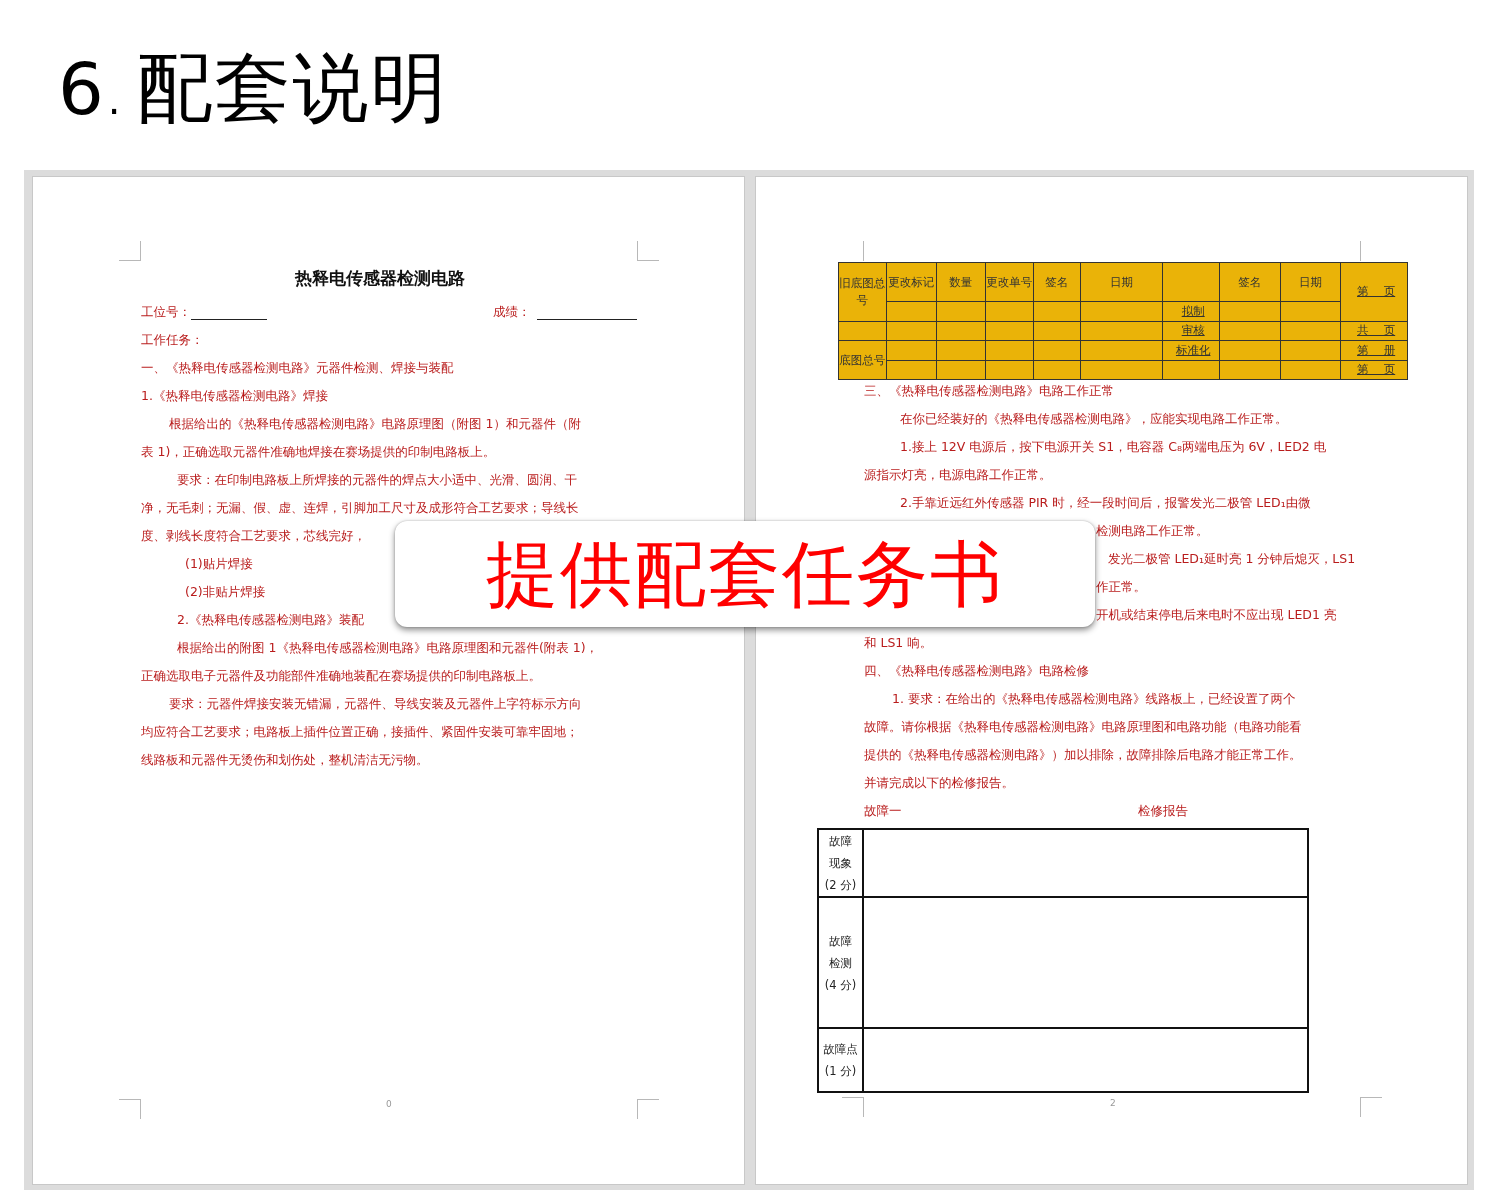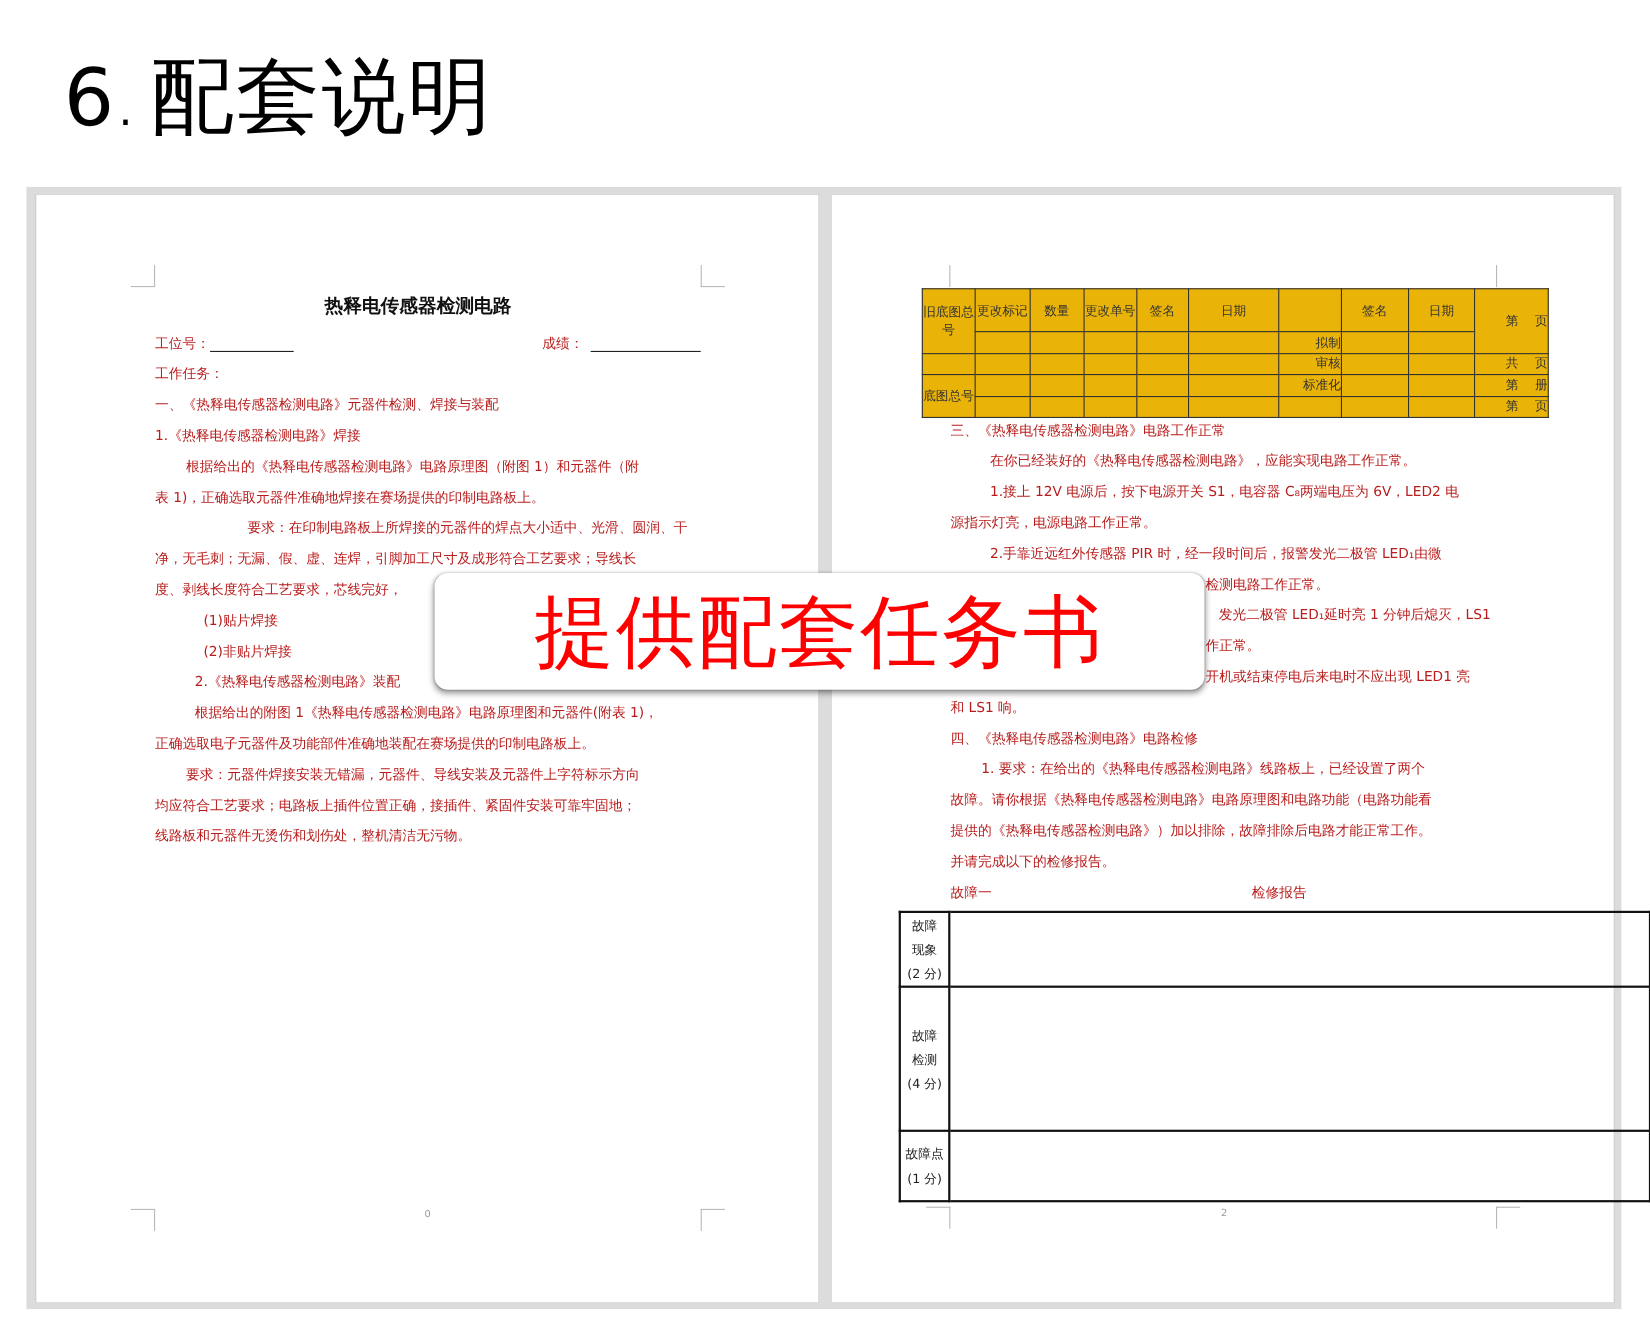--- a/index.html
+++ b/index.html
@@ -33,21 +33,21 @@
 
   .pagenum { position: absolute; font-size: 9px; color: #999; }
 
   .doc-text { position: absolute; font-size: 12.5px; color: #b91c1c; line-height: 28px; white-space: nowrap; font-family: "DejaVu Sans", sans-serif; }
   .title { position: absolute; font-size: 17px; font-weight: bold; color: #111; }
   .underline { display: inline-block; border-bottom: 1px solid #222; height: 14px; vertical-align: middle; }
 
   
   table.tb { position: absolute; border-collapse: collapse; background: #eab308; font-size: 11.5px; color: #333; }
   table.tb td { border: 1.5px solid #333; text-align: center; padding: 0; line-height: 17px; }
-  table.tb td.l { text-align: right; padding-left: 4px; }
+  table.tb td.l { text-align: center; padding-left: 4px; text-decoration: underline; }
 
   
   table.rep { position: absolute; border-collapse: collapse; font-size: 11.5px; color: #222; }
   table.rep td { border: 2px solid #111; }
   table.rep td.lab { width: 45px; text-align: center; line-height: 22px; vertical-align: middle; }
 
   .overlay {
     position: absolute; left: 395px; top: 521px; width: 700px; height: 106px;
     background: #ffffff; border-radius: 12px;
     box-shadow: 0 3px 6px rgba(0,0,0,0.45), 0 0 2px rgba(0,0,0,0.25);
@@ -77,21 +77,21 @@
   </div>
   <div class="doc-text" style="left:460px; top:121px;">
     <span>成绩：</span><span class="underline" style="width:100px; margin-left:6px;"></span>
   </div>
   <div class="doc-text" style="left:108px; top:149px;">工作任务：</div>
 
   <div class="doc-text" style="left:108px; top:177px;">一、《热释电传感器检测电路》元器件检测、焊接与装配</div>
   <div class="doc-text" style="left:108px; top:205px;">1.《热释电传感器检测电路》焊接</div>
   <div class="doc-text" style="left:136px; top:233px;">根据给出的《热释电传感器检测电路》电路原理图（附图 1）和元器件（附</div>
   <div class="doc-text" style="left:108px; top:261px;">表 1)，正确选取元器件准确地焊接在赛场提供的印制电路板上。</div>
-  <div class="doc-text" style="left:144px; top:289px;margin-left:48px;">要求：在印制电路板上所焊接的元器件的焊点大小适中、光滑、圆润、干</div>
+  <div class="doc-text" style="left:144px; top:289px;">要求：在印制电路板上所焊接的元器件的焊点大小适中、光滑、圆润、干</div>
   <div class="doc-text" style="left:108px; top:317px;">净，无毛刺；无漏、假、虚、连焊，引脚加工尺寸及成形符合工艺要求；导线长</div>
   <div class="doc-text" style="left:108px; top:345px;">度、剥线长度符合工艺要求，芯线完好，</div>
   <div class="doc-text" style="left:152px; top:373px;">(1)贴片焊接</div>
   <div class="doc-text" style="left:152px; top:401px;">(2)非贴片焊接</div>
   <div class="doc-text" style="left:144px; top:429px;">2.《热释电传感器检测电路》装配</div>
   <div class="doc-text" style="left:144px; top:457px;">根据给出的附图 1《热释电传感器检测电路》电路原理图和元器件(附表 1)，</div>
   <div class="doc-text" style="left:108px; top:485px;">正确选取电子元器件及功能部件准确地装配在赛场提供的印制电路板上。</div>
   <div class="doc-text" style="left:136px; top:513px;">要求：元器件焊接安装无错漏，元器件、导线安装及元器件上字符标示方向</div>
   <div class="doc-text" style="left:108px; top:541px;">均应符合工艺要求；电路板上插件位置正确，接插件、紧固件安装可靠牢固地；</div>
   <div class="doc-text" style="left:108px; top:569px;">线路板和元器件无烫伤和划伤处，整机清洁无污物。</div>
@@ -179,21 +179,21 @@
   <div class="doc-text" style="left:108px; top:452px;">和 LS1 响。</div>
   <div class="doc-text" style="left:108px; top:480px;">四、《热释电传感器检测电路》电路检修</div>
   <div class="doc-text" style="left:136px; top:508px;">1. 要求：在给出的《热释电传感器检测电路》线路板上，已经设置了两个</div>
   <div class="doc-text" style="left:108px; top:536px;">故障。请你根据《热释电传感器检测电路》电路原理图和电路功能（电路功能看</div>
   <div class="doc-text" style="left:108px; top:564px;">提供的《热释电传感器检测电路》）加以排除，故障排除后电路才能正常工作。</div>
   <div class="doc-text" style="left:108px; top:592px;">并请完成以下的检修报告。</div>
 
   <div class="doc-text" style="left:108px; top:620px;">故障一</div>
   <div class="doc-text" style="left:382px; top:620px;">检修报告</div>
 
-  <table class="rep" style="left:61px; top:651px; width:684px;">
+  <table class="rep" style="left:61px; top:651px; width:492px;">
     <tbody>
         <tr style="height:68px;">
       <td class="lab">
         <div>故障</div>
         <div>现象</div>
         <div>(2 分)</div>
       </td>
       <td></td>
     </tr>
     <tr style="height:131px;">

